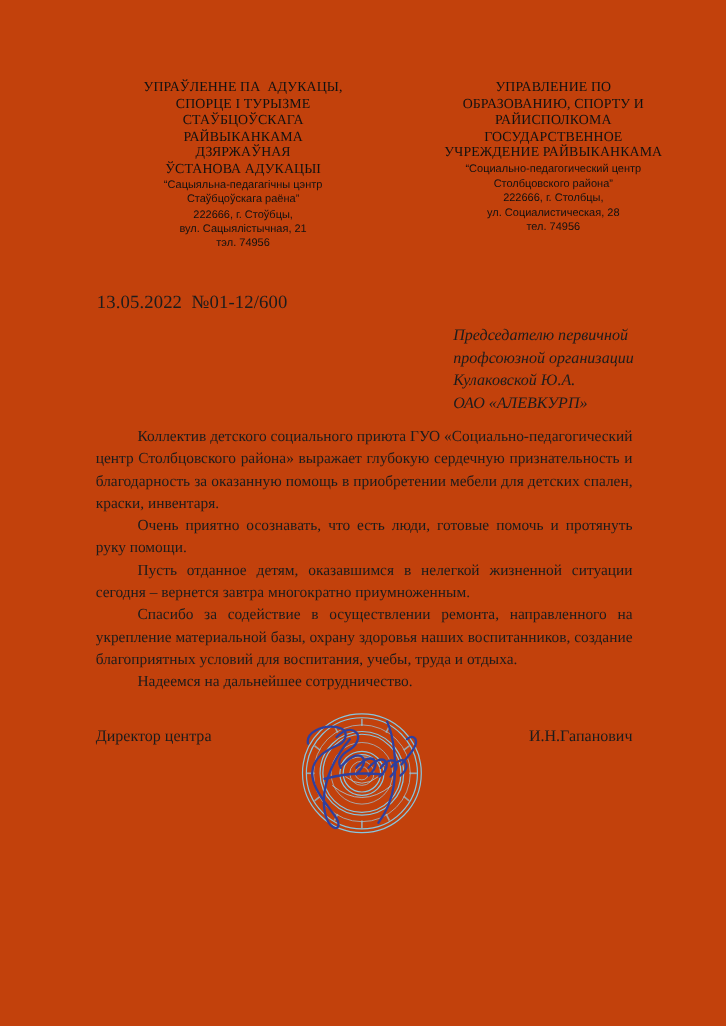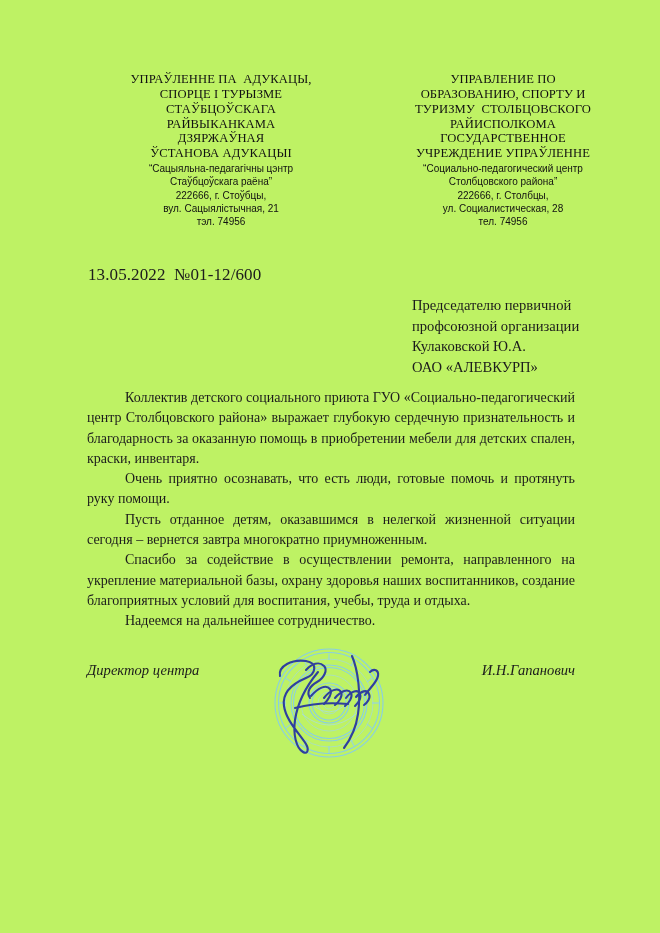--- a/index.html
+++ b/index.html
@@ -14,21 +14,21 @@
     position: relative;
     overflow: hidden;
     font-family: "Liberation Serif", "DejaVu Serif", serif;
     color: #1c1c1c;
     -webkit-font-smoothing: antialiased;
   }
 
   .page {
     position: absolute;
     inset: 0;
-    background: #bef264;
+    background: #c2410c;
   }
 
   
   .letterhead {
     position: absolute;
     top: 72px;
     left: 0;
     width: 660px;
     display: flex;
     justify-content: space-between;
@@ -70,20 +70,21 @@
   }
 
   
   .addressee {
     position: absolute;
     top: 295px;
     left: 412px;
     width: 235px;
     font-size: 14.6px;
     line-height: 1.42;
+    font-style: italic;
   }
   .addressee div { white-space: pre; }
 
   
   .body {
     position: absolute;
     top: 388px;
     left: 87px;
     width: 488px;
     font-size: 14px;
@@ -98,21 +99,20 @@
 
   
   .signature-row {
     position: absolute;
     top: 662px;
     left: 87px;
     width: 488px;
     display: flex;
     justify-content: space-between;
     font-size: 14.6px;
-    font-style: italic;
   }
   .sig-title, .sig-name { white-space: pre; }
 
   
   .seal-wrap {
     position: absolute;
     left: 262px;
     top: 648px;
     width: 140px;
     height: 150px;
@@ -142,24 +142,23 @@
         <div>222666, г. Стоўбцы,</div>
         <div>вул. Сацыялістычная, 21</div>
         <div>тэл. 74956</div>
       </div>
     </div>
 
     <div class="head-col right">
       <div class="head-main">
         <div>УПРАВЛЕНИЕ ПО</div>
         <div>ОБРАЗОВАНИЮ, СПОРТУ И</div>
-        <div>ТУРИЗМУ  СТОЛБЦОВСКОГО</div>
         <div>РАЙИСПОЛКОМА</div>
         <div>ГОСУДАРСТВЕННОЕ</div>
-        <div>УЧРЕЖДЕНИЕ УПРАЎЛЕННЕ</div>
+        <div>УЧРЕЖДЕНИЕ РАЙВЫКАНКАМА</div>
       </div>
       <div class="head-sub">
         <div>“Социально-педагогический центр</div>
         <div>Столбцовского района”</div>
         <div>222666, г. Столбцы,</div>
         <div>ул. Социалистическая, 28</div>
         <div>тел. 74956</div>
       </div>
     </div>
 

